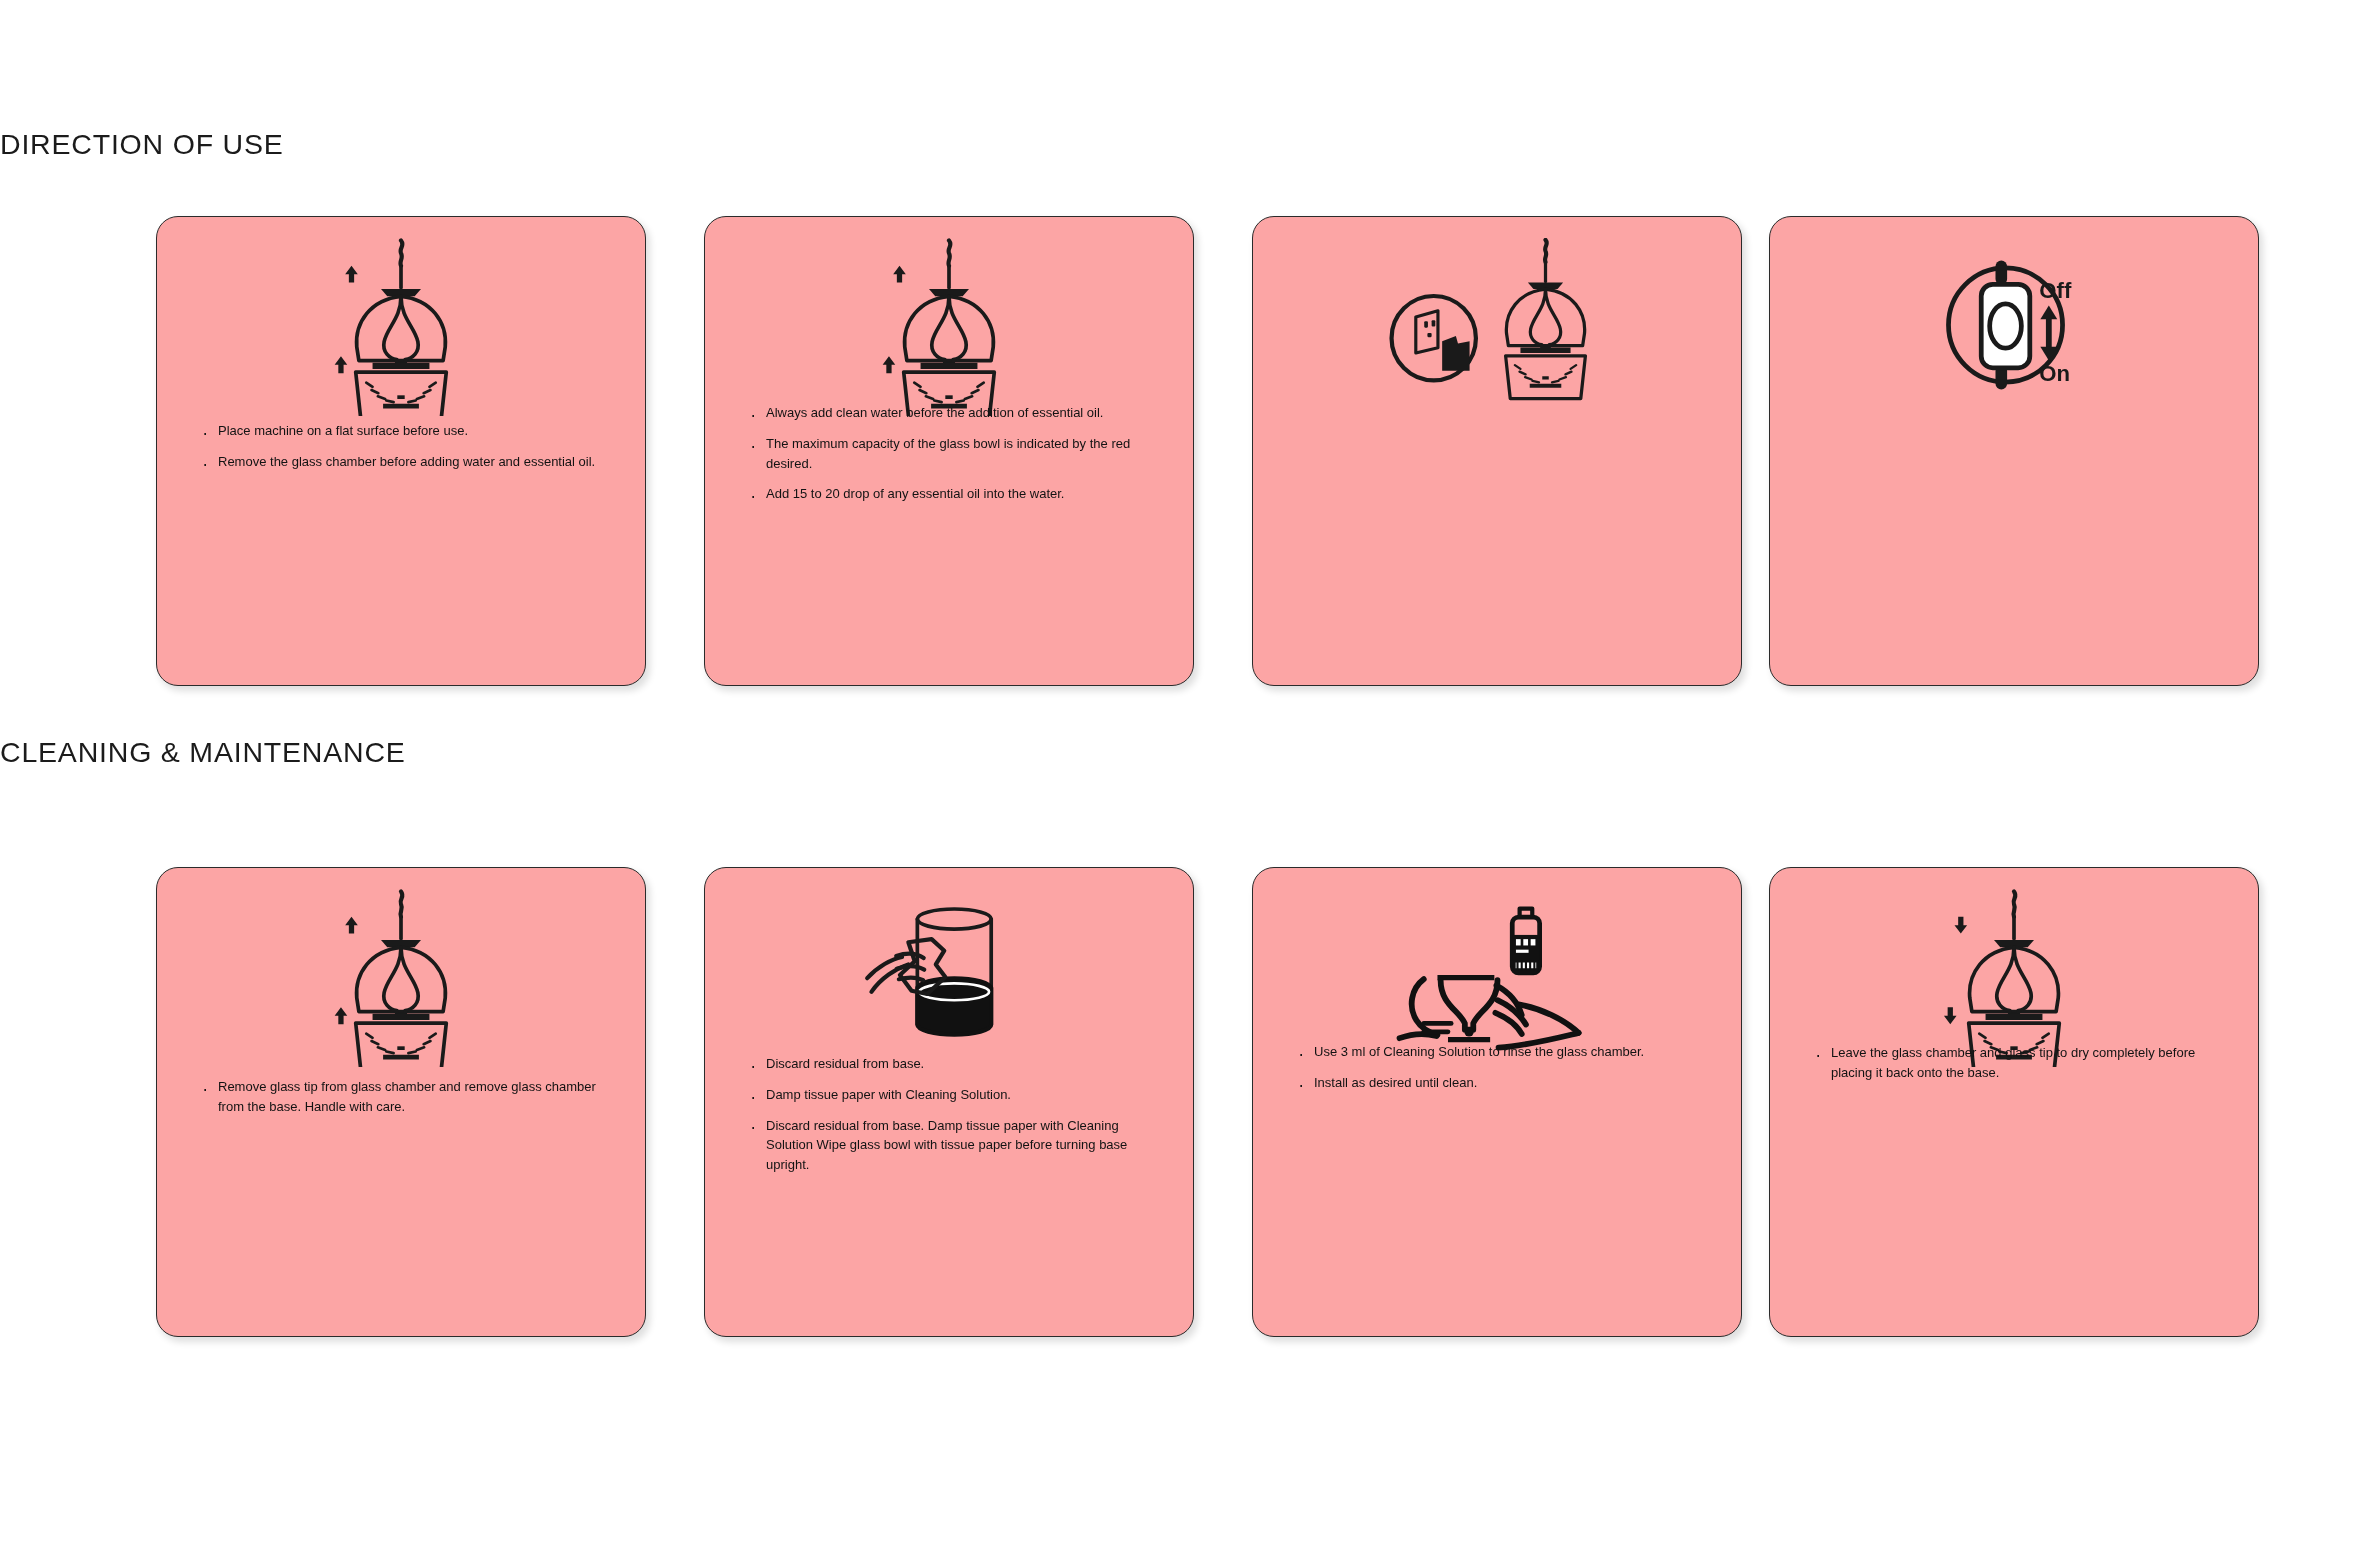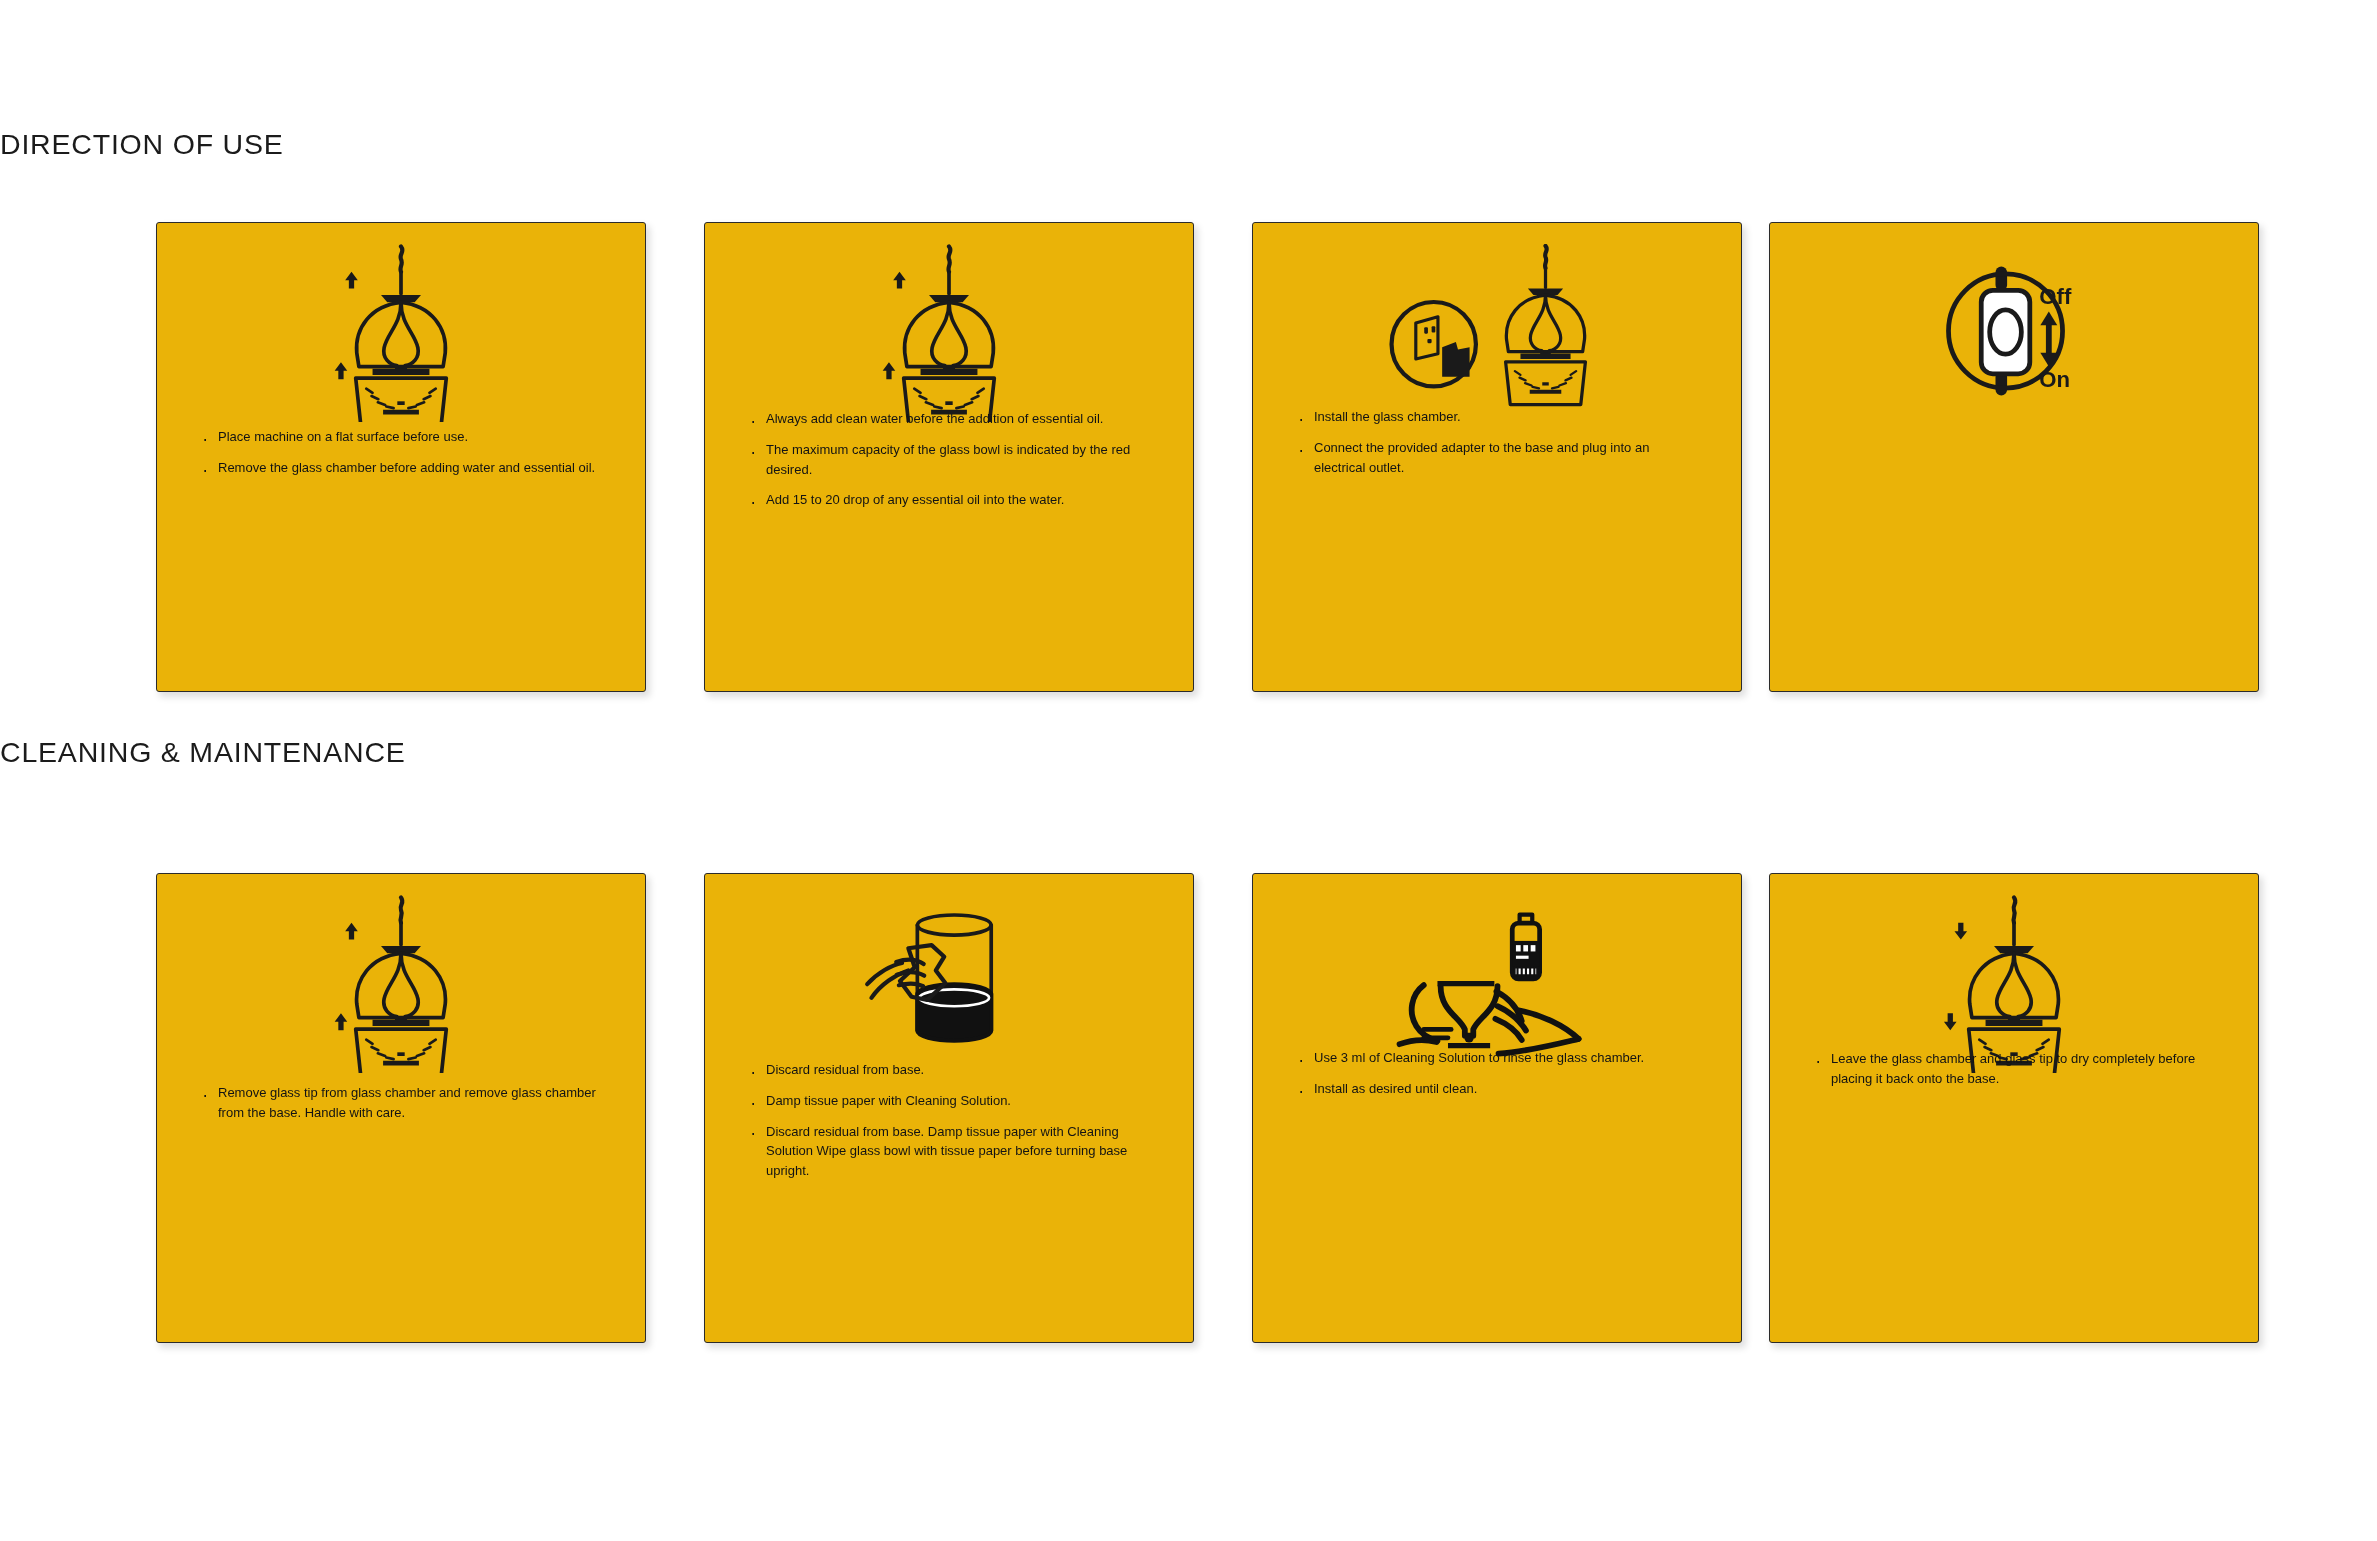--- a/index.html
+++ b/index.html
@@ -43,26 +43,26 @@
     position: absolute;
     left: 0;
     width: 2377px;
     height: 470px;
   }
   #row-direction { top: 206px; }
   #row-cleaning  { top: 857px; }
 
   .card {
     position: absolute;
-    top: 16px;
+    top: 10px;
     width: 490px;
     height: 470px;
-    background: #eab308;
+    background: #fca5a5;
     border: 1.1px solid #2b2b2b;
-    border-radius: 3px;
+    border-radius: 22px;
     box-shadow: 3.7px 4.8px 7.4px rgba(0,0,0,0.13);
     box-sizing: border-box;
   }
   .card.c0 { left: 156px; }
   .card.c1 { left: 704px; }
   .card.c2 { left: 1252px; }
   .card.c3 { left: 1769px; }
 
   
   .card-icon {
@@ -239,26 +239,20 @@
                 <path d="M216 274 l-12 8"></path>
                 <path d="M206 288 l-13 6"></path>
               <path d="M194 300 l-14 5"></path>
                 <path d="M178 308 l-14 3"></path>
             </g>
             <path d="M143 298 h14 v7 h-14 z" fill="#1a1a1a" stroke="none"></path>
             <path d="M116 314 h68 v9 h-68 z" fill="#1a1a1a" stroke="none"></path>
           </g>
         </svg>
       </div>
-      <div class="card-text w-c" style="top:184px">
-        <ul class="bullets">
-          <li>Install the glass chamber.</li>
-          <li>Connect the provided adapter to the base and plug into an electrical outlet.</li>
-        </ul>
-      </div>
     </div>
 
     <div class="card c3">
       <div class="card-icon">
         <svg width="143" height="132" viewBox="0 0 270 250" fill="none" stroke="#1a1a1a" stroke-width="8" stroke-linecap="round" stroke-linejoin="round">
 
           <path d="M110 14 v24" stroke-width="22" stroke="#1a1a1a"></path>
           <path d="M110 212 v24" stroke-width="22" stroke="#1a1a1a"></path>
 
           <circle cx="118" cy="125" r="108" stroke-width="9"></circle>

